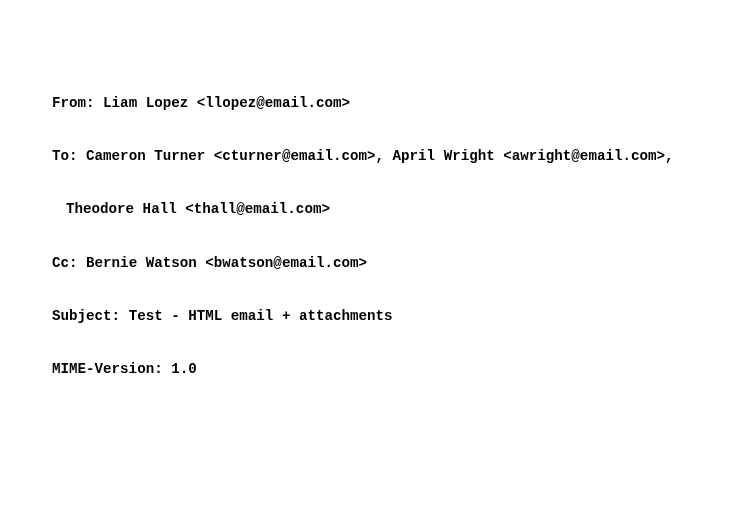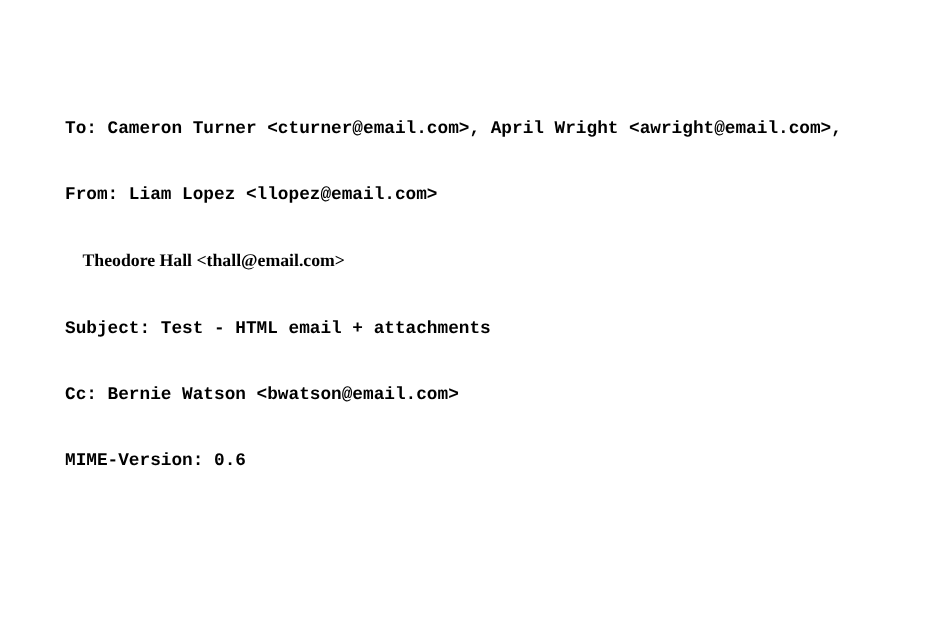--- a/index.html
+++ b/index.html
@@ -16,31 +16,31 @@
     color: #000;
     padding: 6px 4px 4px 4px;
   }
   .email {
     white-space: pre;
   }
   .header {
     padding: 0 8px 0 24px;
   }
   .hl1 { padding-left: 24px; }
-  .hl2 { padding-left: 38px; font-family: Liberation Serif, serif; }
+  .hl2 { padding-left: 38px; }
 </style>
 </head>
 <body>
 
 <div class="email">
 
   <div class="header">
+    <div class="hl1"><span>From:</span> <span>Liam Lopez &lt;llopez@email.com&gt;</span></div>
     <div class="hl1"><span>To:</span> <span>Cameron Turner &lt;cturner@email.com&gt;, April Wright &lt;awright@email.com&gt;,</span></div>
-    <div class="hl1"><span>From:</span> <span>Liam Lopez &lt;llopez@email.com&gt;</span></div>
     <div class="hl2"><span>Theodore Hall &lt;thall@email.com&gt;</span></div>
+    <div class="hl1"><span>Cc:</span> <span>Bernie Watson &lt;bwatson@email.com&gt;</span></div>
     <div class="hl1"><span>Subject:</span> <span>Test - HTML email + attachments</span></div>
-    <div class="hl1"><span>Cc:</span> <span>Bernie Watson &lt;bwatson@email.com&gt;</span></div>
-    <div class="hl1"><span>MIME-Version:</span> <span>0.6</span></div>
+    <div class="hl1"><span>MIME-Version:</span> <span>1.0</span></div>
   </div>
 
   
 
 </div>
 
 </body></html>

